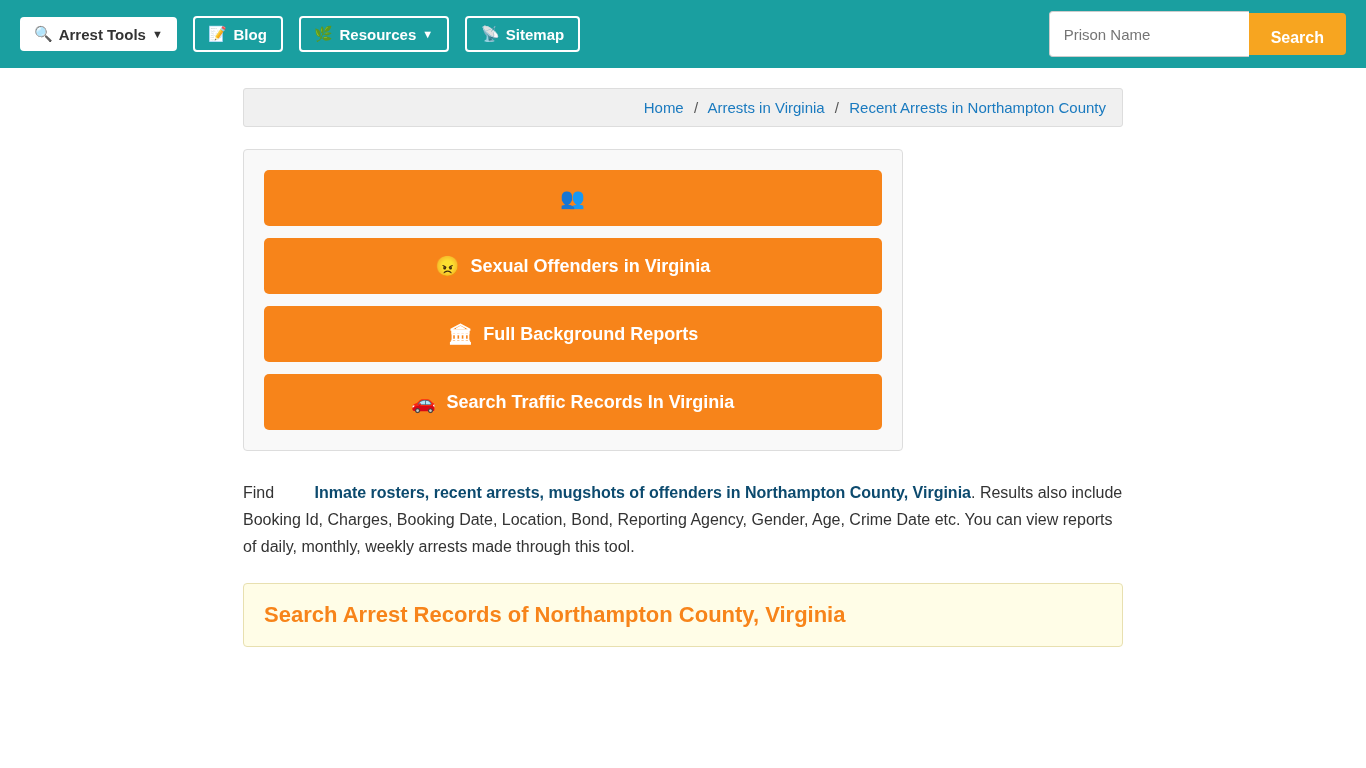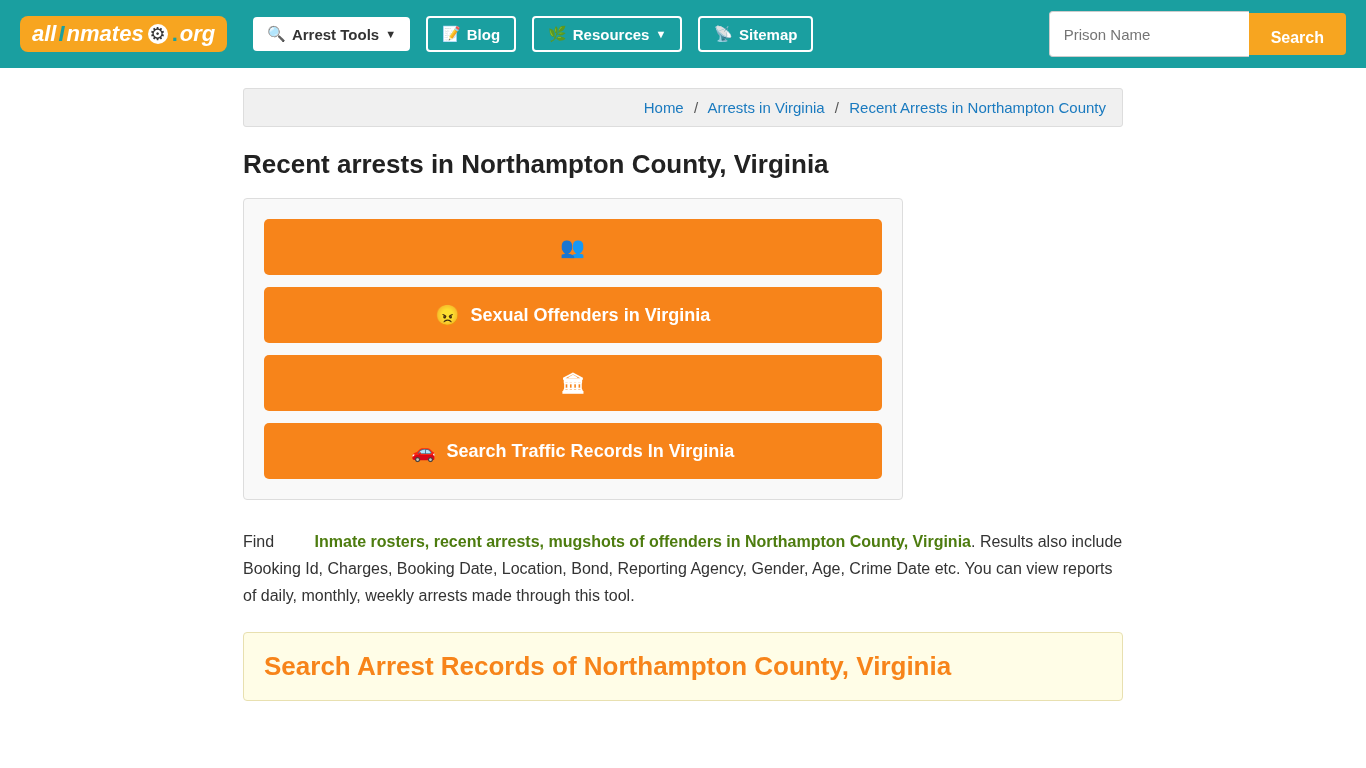--- a/index.html
+++ b/index.html
@@ -175,50 +175,40 @@
     .action-btn:last-child { margin-bottom: 0; }
     .action-btn .btn-icon { font-size: 20px; }
 
     
     .description-text {
       font-size: 16px;
       color: #333;
       line-height: 1.7;
       margin-bottom: 22px;
     }
-    .description-text strong { font-weight: 700; color: #4d7c0f; padding-left: 36px; }
+    .description-text strong { font-weight: 700; color: #0c4a6e; padding-left: 36px; }
 
     
     .search-section {
       background: #fffde7;
       border: 1px solid #e8e0b0;
       border-radius: 4px;
       padding: 18px 20px;
     }
     .search-section-title {
-      font-size: 26px;
+      font-size: 22px;
       font-weight: 700;
       color: #f7841a;
       margin-bottom: 0;
     }
   </style>
 </head>
 <body>
 
 <header class="header">
-  <div class="logo-area">
-    <div class="logo-img">
-      <span class="logo-text-all">all</span>
-      <span style="color:#1a9fa0; font-weight:900; font-size:22px; font-style:italic;">I</span>
-      <span class="logo-text-inmates" style="color:#fff; font-weight:900; font-size:22px; font-style:italic;">nmates</span>
-      <span style="font-size:18px; background:#fff; border-radius:50%; width:20px; height:20px; display:inline-flex; align-items:center; justify-content:center; margin:0 2px;">⚙</span>
-      <span class="logo-text-dot" style="color:#1a9fa0; font-weight:900; font-size:22px;">.</span>
-      <span class="logo-text-org">org</span>
-    </div>
-  </div>
 
   <button class="search-tools-btn">
     <span>🔍</span>
     <span>Arrest Tools</span>
     <span style="font-size:11px;">▼</span>
   </button>
 
   <button class="blog-btn">
     <span>📝</span>
     <span>Blog</span>
@@ -248,35 +238,35 @@
 <main class="main-content">
 
   <nav class="breadcrumb-bar">
     <a class="breadcrumb-link">Home</a>
     <span class="breadcrumb-sep">/</span>
     <a class="breadcrumb-link">Arrests in Virginia</a>
     <span class="breadcrumb-sep">/</span>
     <span class="breadcrumb-current">Recent Arrests in Northampton County</span>
   </nav>
 
-  <h1 class="page-title">Recent arrests in Northampton County, Virginia</h1>
 
   <div class="button-panel">
 
     <button class="action-btn">
       <span class="btn-icon">👥</span>
     </button>
 
     <button class="action-btn">
       <span class="btn-icon">😠</span>
       <span>Sexual Offenders in Virginia</span>
     </button>
 
     <button class="action-btn">
       <span class="btn-icon">🏛</span>
+      <span>Full Background Reports</span>
     </button>
 
     <button class="action-btn">
       <span class="btn-icon">🚗</span>
       <span>Search Traffic Records In Virginia</span>
     </button>
 
   </div>
 
   <p class="description-text">

